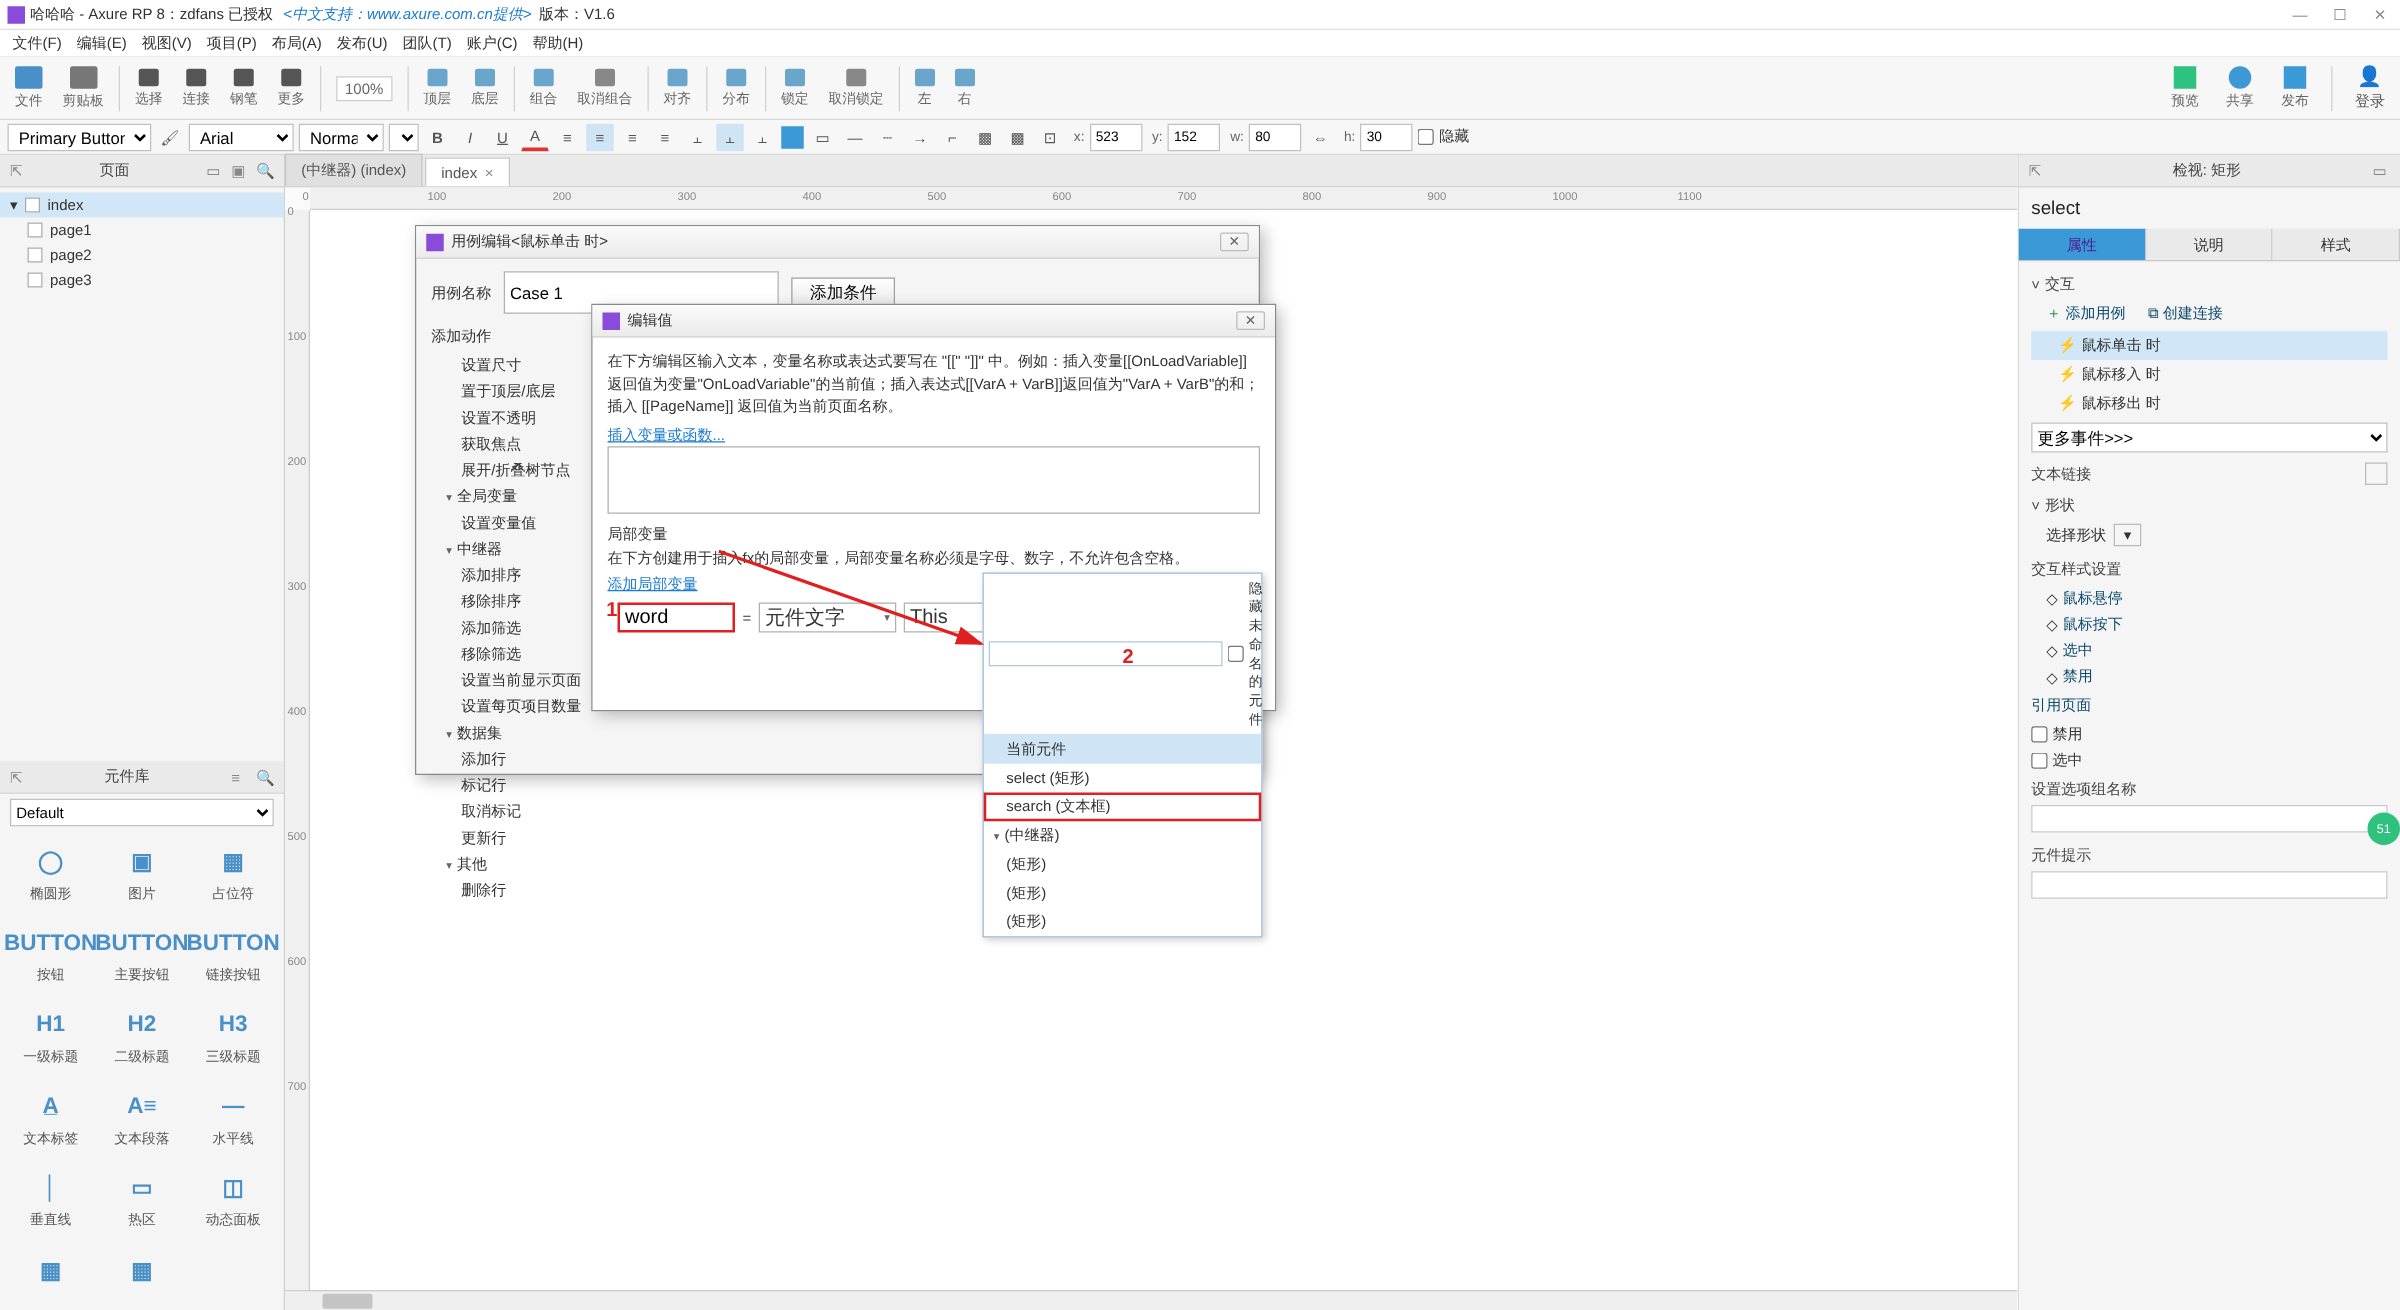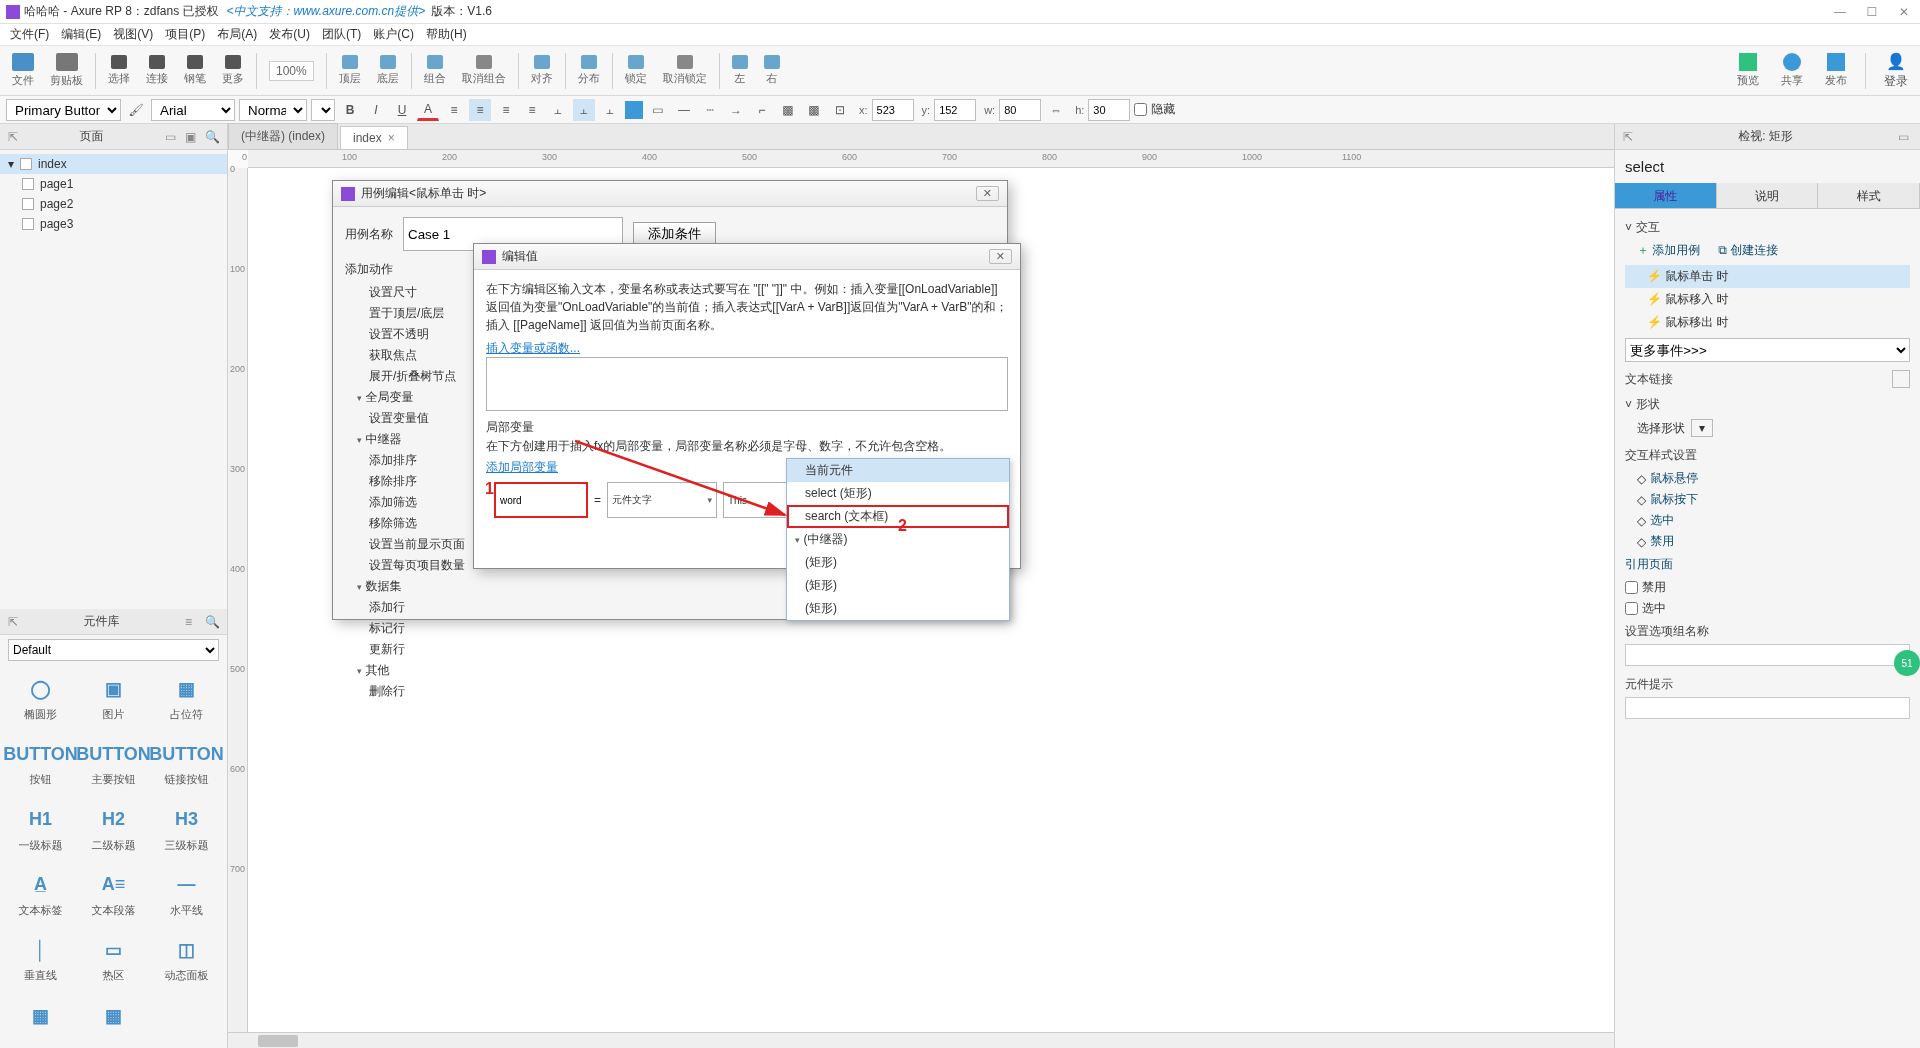--- a/index.html
+++ b/index.html
@@ -75,21 +75,21 @@
 .dlg1 .btn { height: 24px; padding: 0 14px; border: 1px solid #a0a0a0; background: linear-gradient(#fff,#e8e8e8); }
 .dlg1 .action-tree { font-size: 12px; color: #333; padding-left: 6px; }
 .dlg1 .action-tree .it { padding: 2px 0 2px 18px; position: relative; }
 .dlg1 .action-tree .it.grp { padding-left: 6px; }
 .dlg1 .action-tree .it.grp::before { content: "▾"; color: #666; margin-right: 4px; font-size: 9px; }
 .dlg2 { top: 243px; left: 473px; width: 548px; height: 326px; background: #fff; }
 .dlg2 .desc { color: #333; line-height: 1.5; margin-bottom: 6px; }
 .dlg2 .link { color: #1a7bd0; text-decoration: underline; cursor: pointer; }
 .dlg2 .textarea { width: 100%; height: 54px; border: 1px solid #b0b0b0; background: #fff; margin-bottom: 8px; }
 .dlg2 .var-row { display: flex; align-items: center; gap: 6px; margin-top: 6px; padding: 0 8px; }
-.dlg2 .var-row input, .dlg2 .var-row .sel { height: 36px; border: 1px solid #b0b0b0; padding: 0 4px; background: #fff; font-size: 10px; }
+.dlg2 .var-row input, .dlg2 .var-row .sel { height: 24px; border: 1px solid #b0b0b0; padding: 0 4px; background: #fff; font-size: 16px; }
 .dlg2 .var-row .sel { display: inline-flex; align-items: center; justify-content: space-between; }
 .dlg2 .var-row .sel::after { content: "▾"; color: #666; font-size: 9px; margin-left: 4px; }
 .hl-red { border: 2px solid #e02020 !important; }
 .dropdown { position: absolute; background: #fff; border: 1px solid #9ab8d6; width: 224px; font-size: 12px; box-shadow: 2px 2px 6px rgba(0,0,0,0.2); }
 .dropdown .dd-search { display: flex; padding: 4px; gap: 4px; align-items: center; border-bottom: 1px solid #d6e4ef; }
 .dropdown .dd-search input { flex: 1; height: 20px; border: 1px solid #b0c8dc; padding: 0 4px; }
 .dropdown .dd-item { padding: 3px 8px 3px 18px; cursor: pointer; }
 .dropdown .dd-item.hl { background: #cfe5f5; }
 .dropdown .dd-item.red { outline: 2px solid #e02020; outline-offset: -2px; }
 .dropdown .dd-grp { padding: 3px 8px 3px 8px; }
@@ -520,20 +520,21 @@
         <div class="it grp">中继器</div>
         <div class="it">添加排序</div>
         <div class="it">移除排序</div>
         <div class="it">添加筛选</div>
         <div class="it">移除筛选</div>
         <div class="it">设置当前显示页面</div>
         <div class="it">设置每页项目数量</div>
         <div class="it grp">数据集</div>
         <div class="it">添加行</div>
         <div class="it">标记行</div>
+        <div class="it">取消标记</div>
         <div class="it">更新行</div>
         <div class="it grp">其他</div>
         <div class="it">删除行</div>
       </div>
   </div>
 </div>
 
 <div class="dialog dlg2">
   <div class="dlg-title">
     <div class="logo"></div>
@@ -555,20 +556,25 @@
         </div>
       <div class="sel" style="width:184px">
           <span>This</span>
         </div>
       <span style="color:#d33;font-weight:bold;cursor:pointer">✕</span>
     </div>
   </div>
 </div>
 
 <div class="dropdown" style="top:458px;left:786px">
+  <div class="dd-search">
+    <input type="text" style="">
+    <input type="checkbox" style="">
+    <span style="font-size:11px">隐藏未命名的元件</span>
+  </div>
   <div id="dd-list">
       <div class="dd-item hl">当前元件</div>
       <div class="dd-item">select (矩形)</div>
       <div class="dd-item red">search (文本框)</div>
       <div class="dd-grp">(中继器)</div>
       <div class="dd-item">(矩形)</div>
       <div class="dd-item">(矩形)</div>
       <div class="dd-item">(矩形)</div>
     </div>
 </div>

